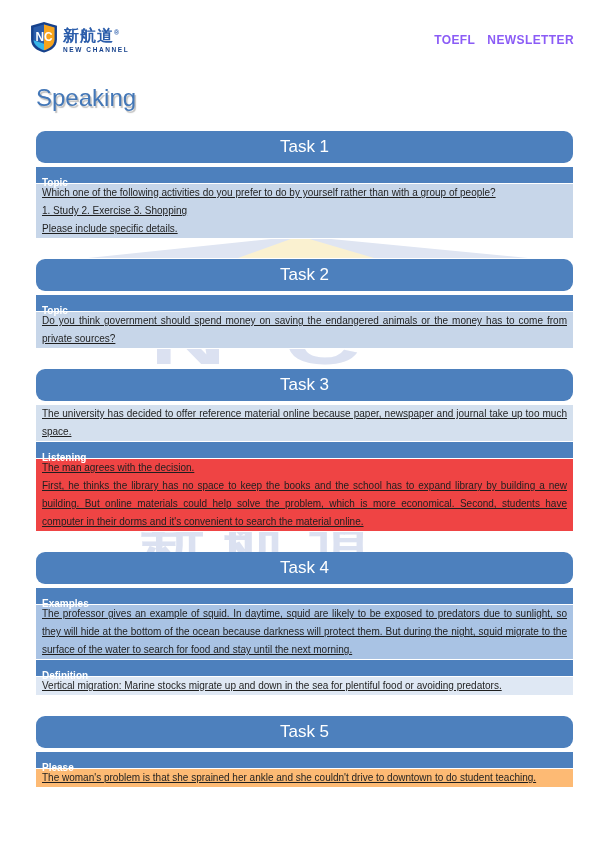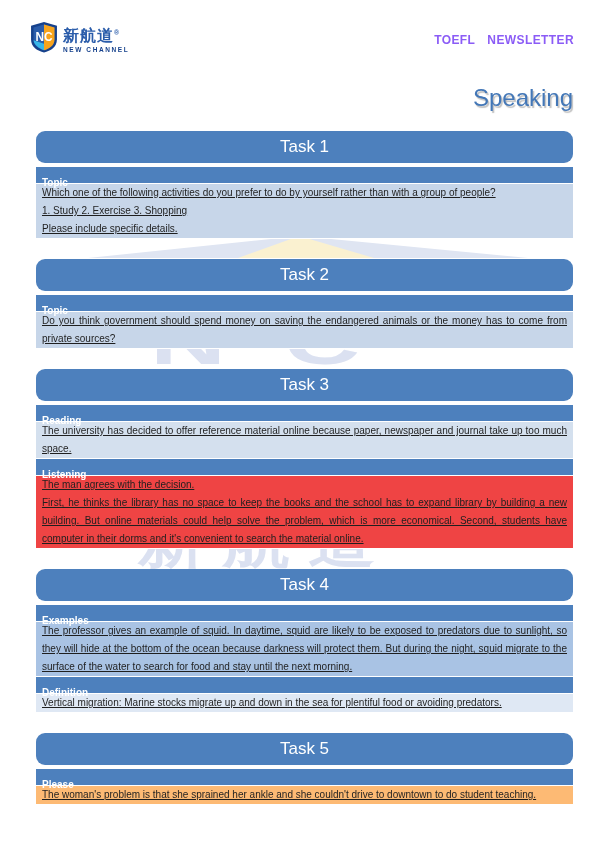--- a/index.html
+++ b/index.html
@@ -66,21 +66,21 @@
     letter-spacing: 16px;
     transform: scaleX(1.15); transform-origin: left top;
   }
 
   
   .content { position: relative; z-index: 1; padding: 0 36px; }
   .doc-title {
     margin: 84px 0 19px;
     font-size: 24px; font-weight: normal;
     line-height: 28px;
-    text-align: right;
+    text-align: left;
     color: var(--color-title);
     text-shadow: 1.5px 1.5px 1px rgba(140,140,140,0.55);
   }
   .task { margin: 0 0 20px; }
   .task-header {
     height: 32px; line-height: 32px;
     background: var(--color-accent);
     color: #ffffff;
     font-size: 17px;
     text-align: center;
@@ -158,21 +158,20 @@
         <div class="block-label">Topic</div>
         <div class="block-body" style="background-color: rgb(199, 214, 233);">
           <p>Do you think government should spend money on saving the endangered animals or the money has to come from private sources?</p>
         </div>
       </div>
     </section>
 
     <section class="task">
       <div class="task-header">Task 3</div>
       <div>
-        <div class="block-label">Reading</div>
         <div class="block-body" style="background-color: rgb(212, 224, 238);">
           <p>The university has decided to offer reference material online because paper, newspaper and journal take up too much space.</p>
         </div>
       </div>
       <div>
         <div class="block-label">Listening</div>
         <div class="block-body" style="background-color: #ef4444;">
           <p>The man agrees with the decision.</p>
           <p>First, he thinks the library has no space to keep the books and the school has to expand library by building a new building. But online materials could help solve the problem, which is more economical. Second, students have computer in their dorms and it's convenient to search the material online.</p>
         </div>

